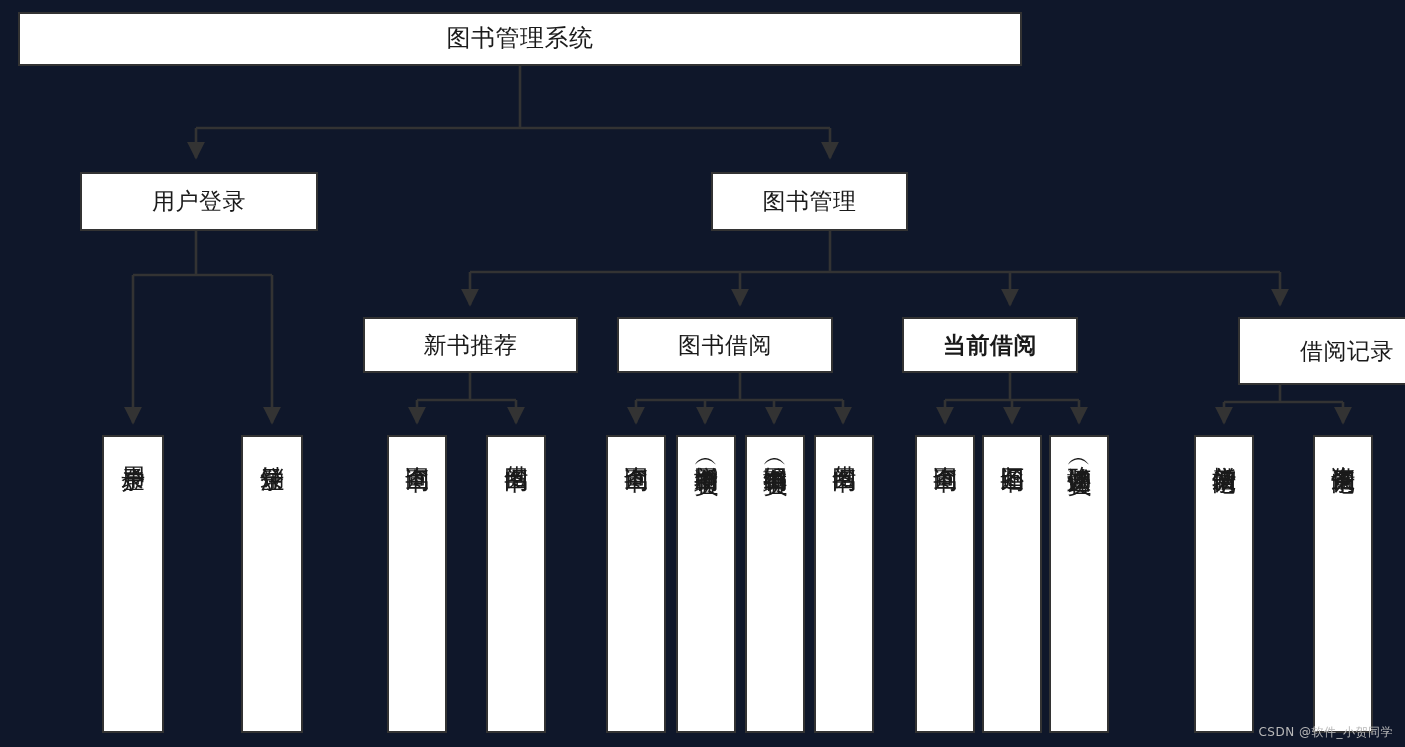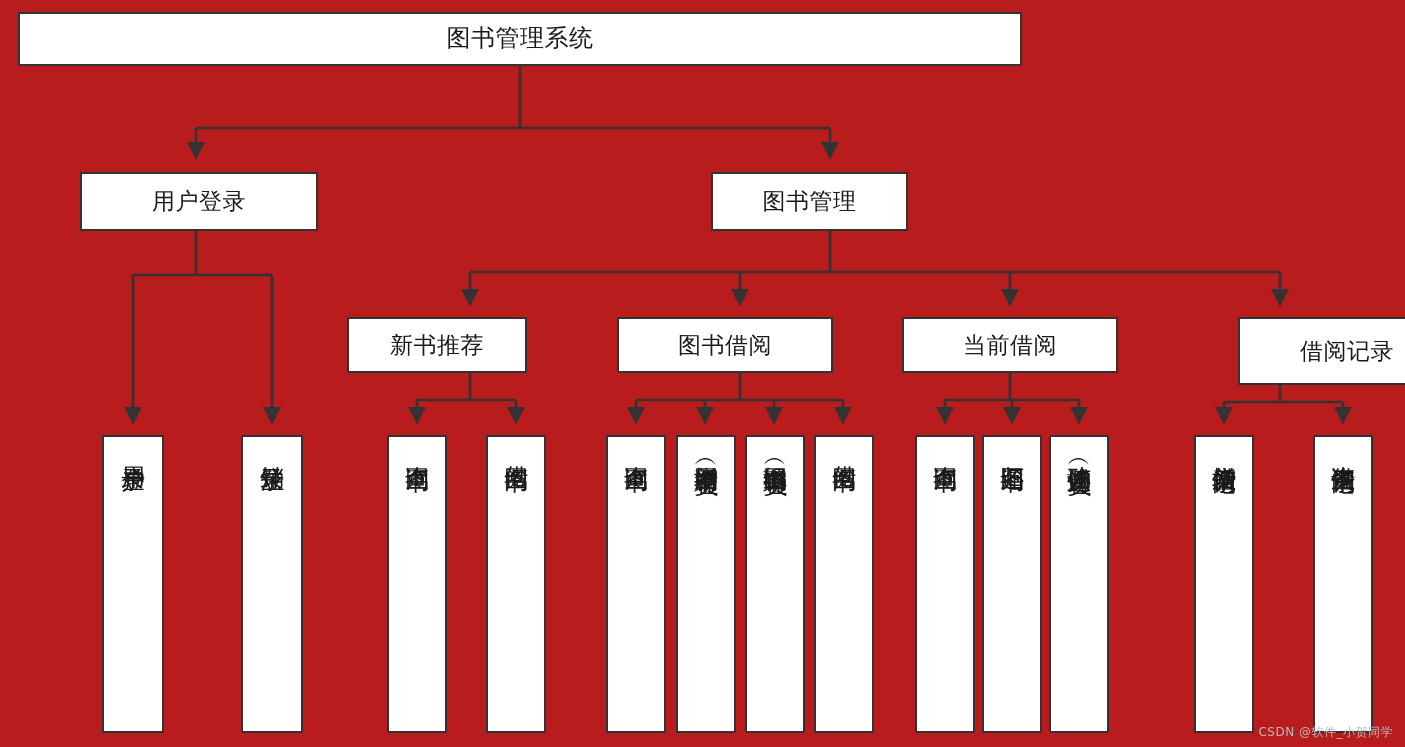--- a/index.html
+++ b/index.html
@@ -7,21 +7,21 @@
     padding: 0;
     background: #ffffff;
   }
   body {
     font-family: "DejaVu Sans", "Liberation Sans", sans-serif;
   }
   #canvas {
     position: relative;
     width: 1405px;
     height: 747px;
-    background: #b91c1c;
+    background: #0f172a;
     overflow: hidden;
   }
   svg.connectors {
     position: absolute;
     left: 0;
     top: 0;
     width: 1405px;
     height: 747px;
     pointer-events: none;
   }
@@ -130,29 +130,29 @@
   </div>
 
   <div class="node horizontal level2" style="left:80px; top:172px; width:238px; height:59px;">
     <span class="label">用户登录</span>
   </div>
 
   <div class="node horizontal level2" style="left:711px; top:172px; width:197px; height:59px;">
     <span class="label">图书管理</span>
   </div>
 
-  <div class="node horizontal level3" style="left:347px; top:317px; width:180px; height:56px;">
+  <div class="node horizontal level3" style="left:363px; top:317px; width:215px; height:56px;">
     <span class="label">新书推荐</span>
   </div>
 
   <div class="node horizontal level3" style="left:617px; top:317px; width:216px; height:56px;">
     <span class="label">图书借阅</span>
   </div>
 
-  <div class="node horizontal level3" style="left:902px; top:317px; width:216px; height:56px;">
+  <div class="node horizontal level3" style="left:902px; top:317px; width:176px; height:56px;font-weight:bold;">
     <span class="label">当前借阅</span>
   </div>
 
   <div class="node horizontal level3" style="left:1238px; top:317px; width:218px; height:68px;">
     <span class="label">借阅记录</span>
   </div>
 
   <div class="node vertical" style="left:102px; top:435px; width:62px; height:298px;">
     <span class="label">用户登录</span>
   </div>

